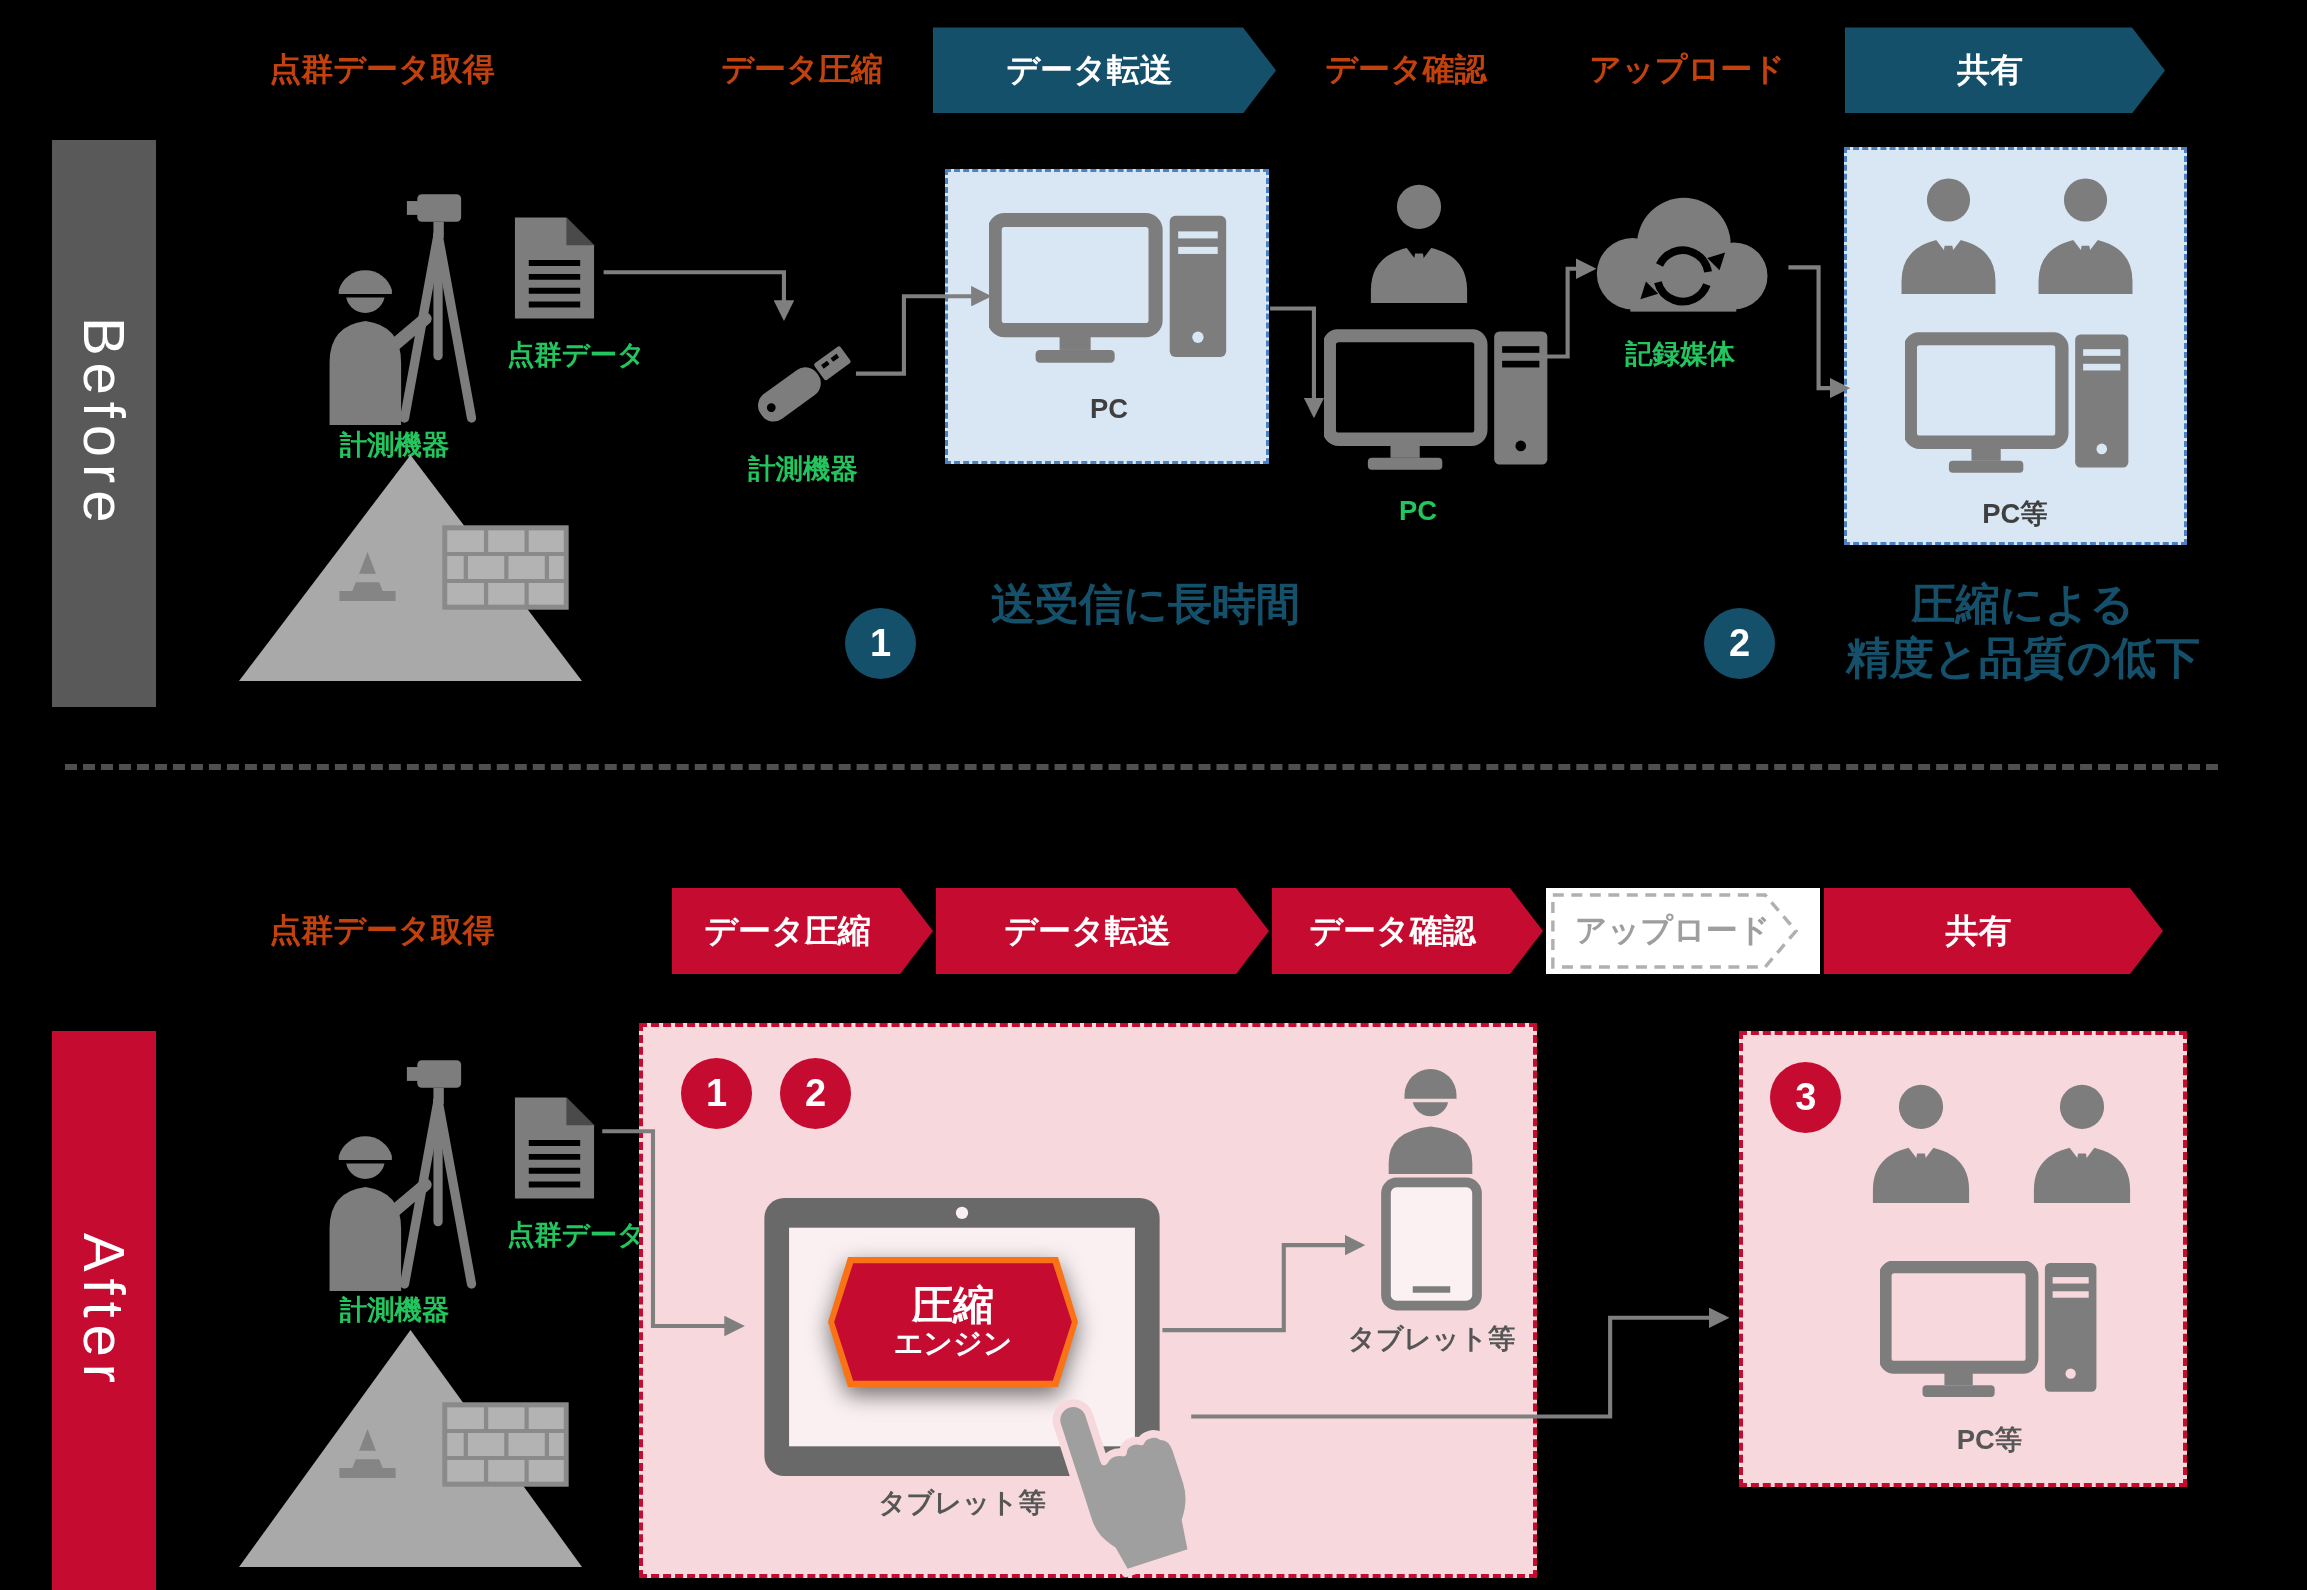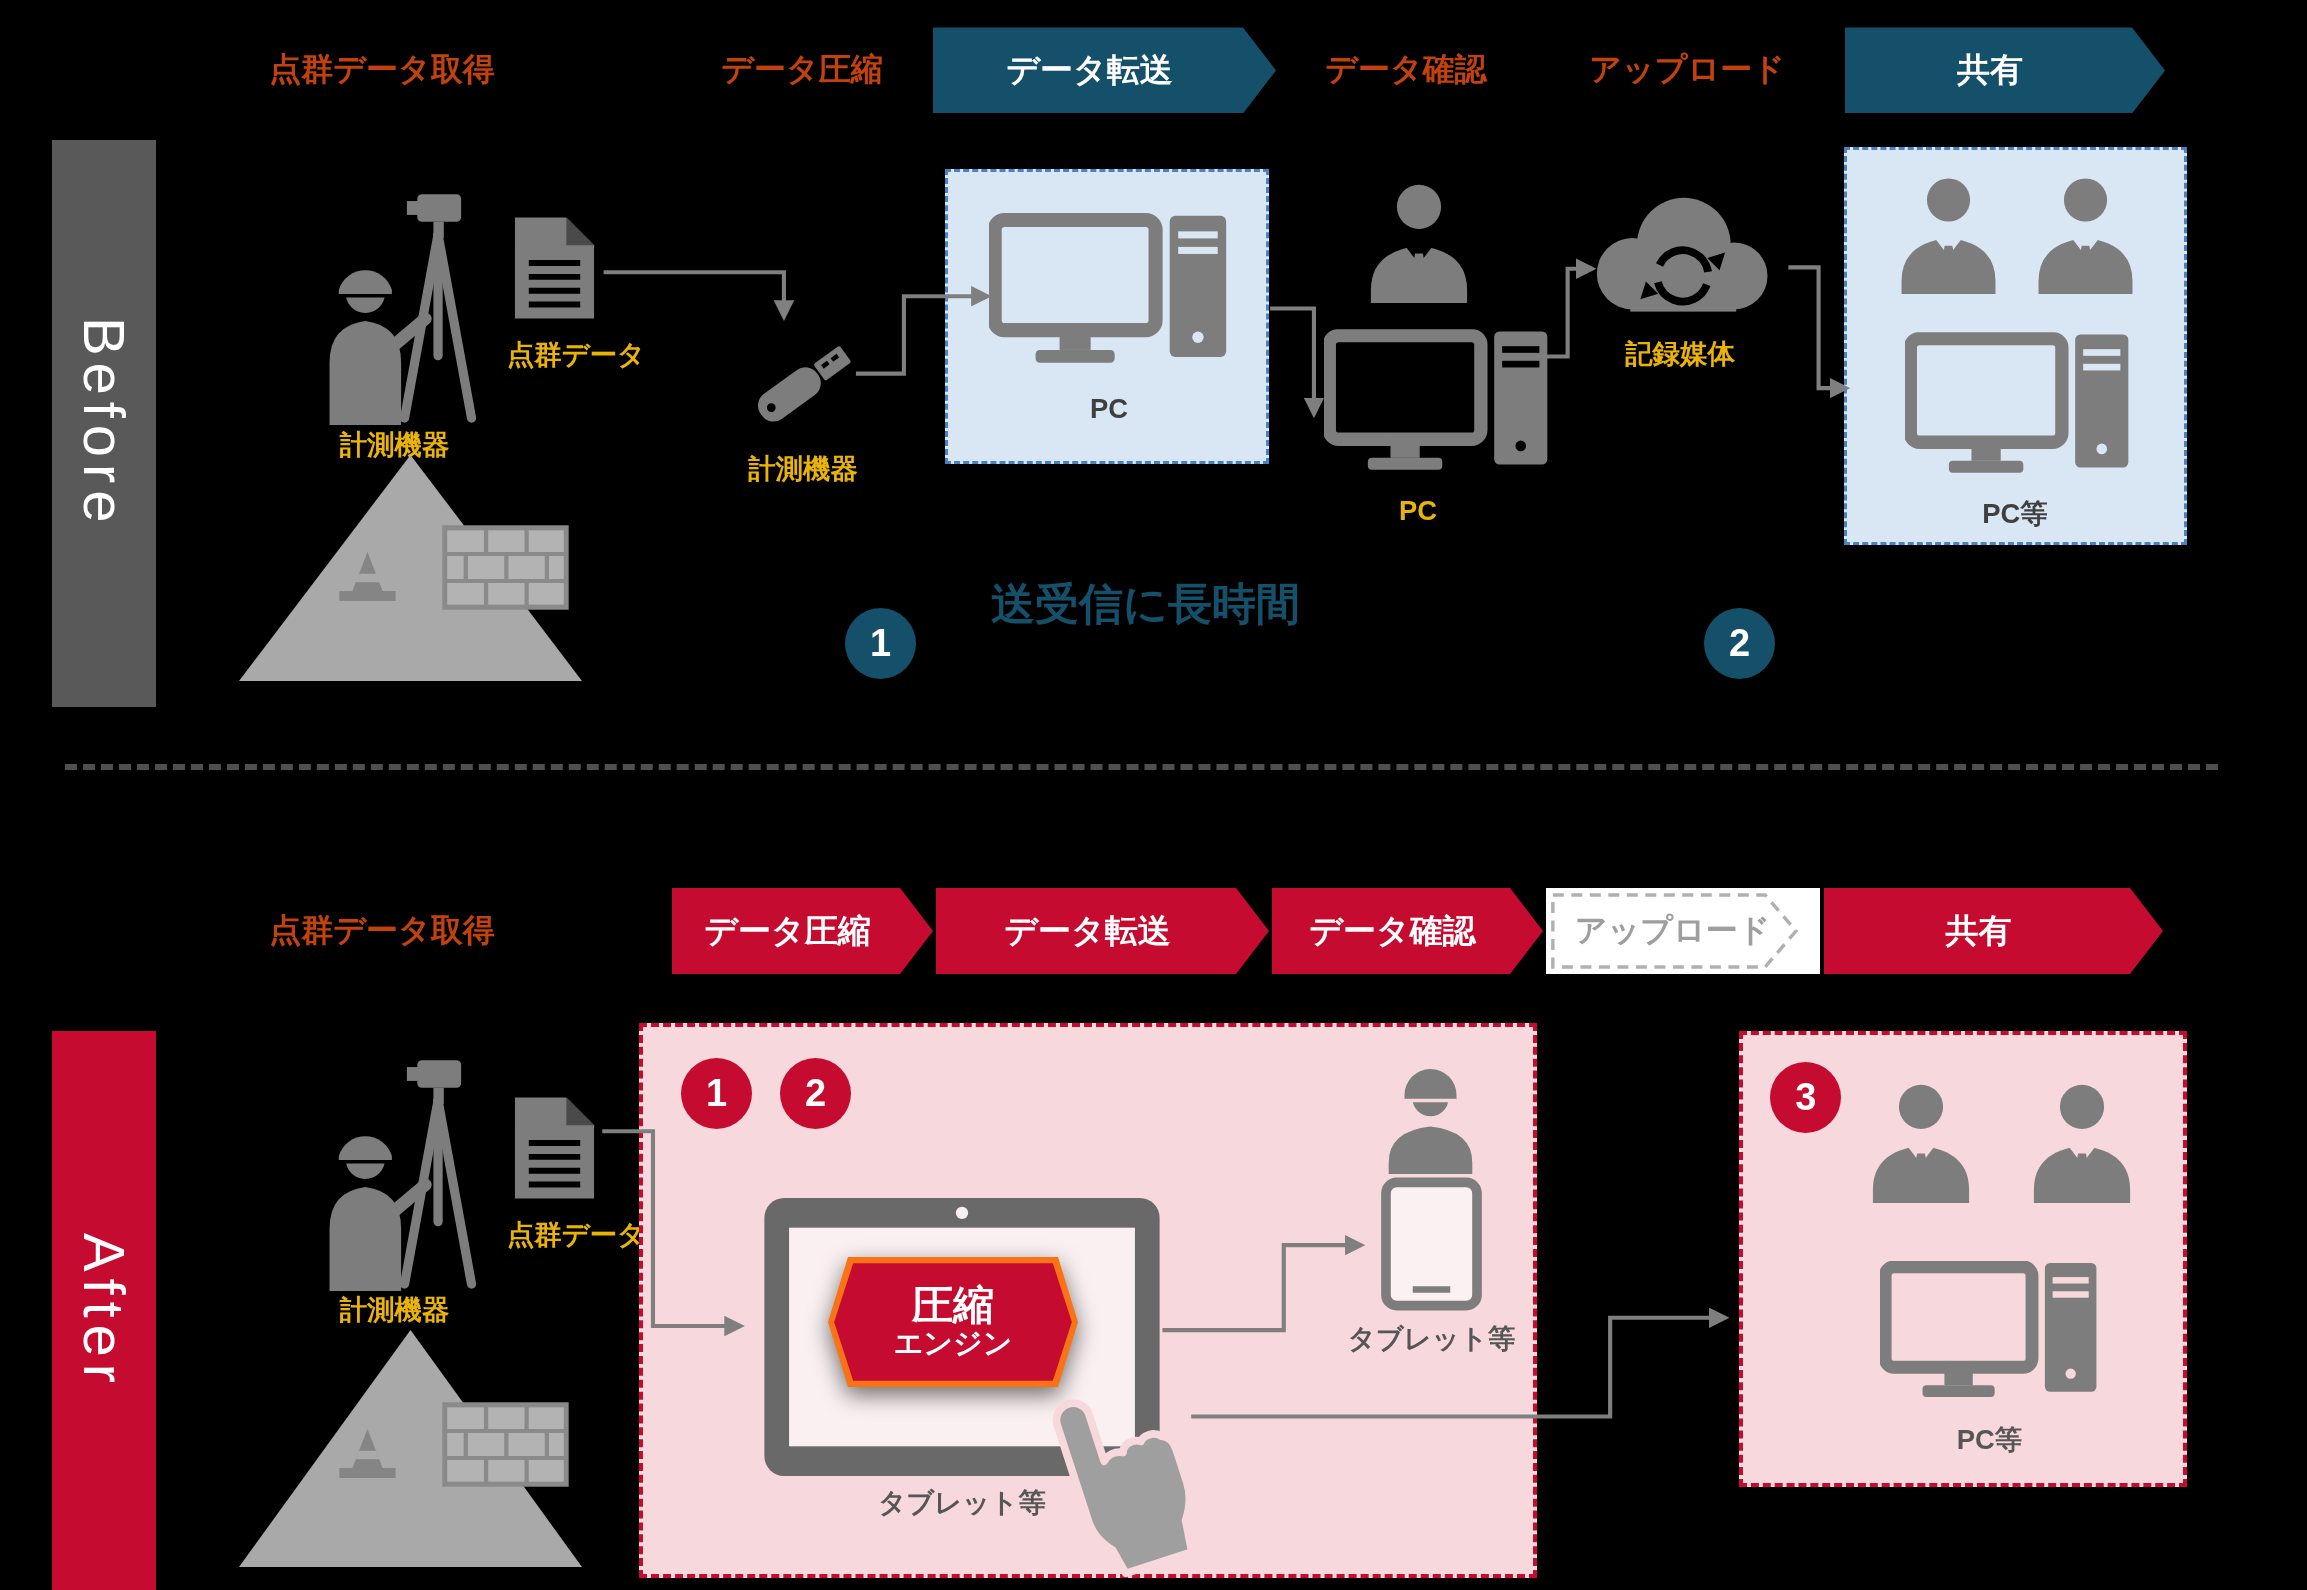--- a/index.html
+++ b/index.html
@@ -35,21 +35,21 @@
     color:#fff; font-size:58px; writing-mode:vertical-rl; letter-spacing:6.9px;
   }
   .vbar.gray { background:#595959; }
   .vbar.red  { background:#c60b30; }
 
   
   .dash-box { position:absolute; }
   .dash-box.blue { background:#d9e7f5; border:3.4px dashed #4a82c0; }
   .dash-box.pink { background:#f7d9dd; border:4.1px dashed #c60b30; }
 
-  .cap { position:absolute; text-align:center; font-size:27.4px; font-weight:600; color:#eab308; white-space:nowrap; }
+  .cap { position:absolute; text-align:center; font-size:27.4px; font-weight:600; color:#22c55e; white-space:nowrap; }
   .cap.inbox { color:#3f3f3f; }
   .cap.onpink { color:#565656; }
 
   .icon { position:absolute; display:block; }
 
   .badge {
     position:absolute; width:71px; height:71px; border-radius:50%;
     display:flex; align-items:center; justify-content:center;
     color:#fff; font-size:38px; font-weight:700;
   }
@@ -247,20 +247,24 @@
     </svg>
   <svg class="icon" style="left:442px; top:523px; width:127px; height:89px; color:#8a8a8a; --bg:#b3b3b3;" viewBox="0 0 185 130" width="127" height="89">
       <use href="#i-wall"></use>
     </svg>
 
   <div class="badge teal" style="left:845px; top:608px;">1</div>
   <div class="issue" style="left:926px; top:577px; width:439px;">
     <div>送受信に長時間</div>
   </div>
   <div class="badge teal" style="left:1704px; top:608px;">2</div>
+  <div class="issue" style="left:1783px; top:577px; width:480px;">
+    <div>圧縮による</div>
+    <div>精度と品質の低下</div>
+  </div>
 
   <div class="divider" style="left:65px; top:764px; width:2153px;"></div>
 
   <div class="step-plain" style="left:269px; top:888px; width:226px;">点群データ取得</div>
   <div class="chev red" style="left:672px; top:888px; width:261px;">データ圧縮</div>
   <div class="chev red" style="left:936px; top:888px; width:333px;">データ転送</div>
   <div class="chev red" style="left:1272px; top:888px; width:271px;">データ確認</div>
   <div class="step-disabled" style="left:1546px; top:888px; width:274px;">
     <svg width="274" height="86" viewBox="0 0 400 125">
       <polygon points="10,10 320,10 365,62.5 320,115 10,115" fill="none" stroke="#b0b0b0" stroke-width="5" stroke-dasharray="16 11"></polygon>

